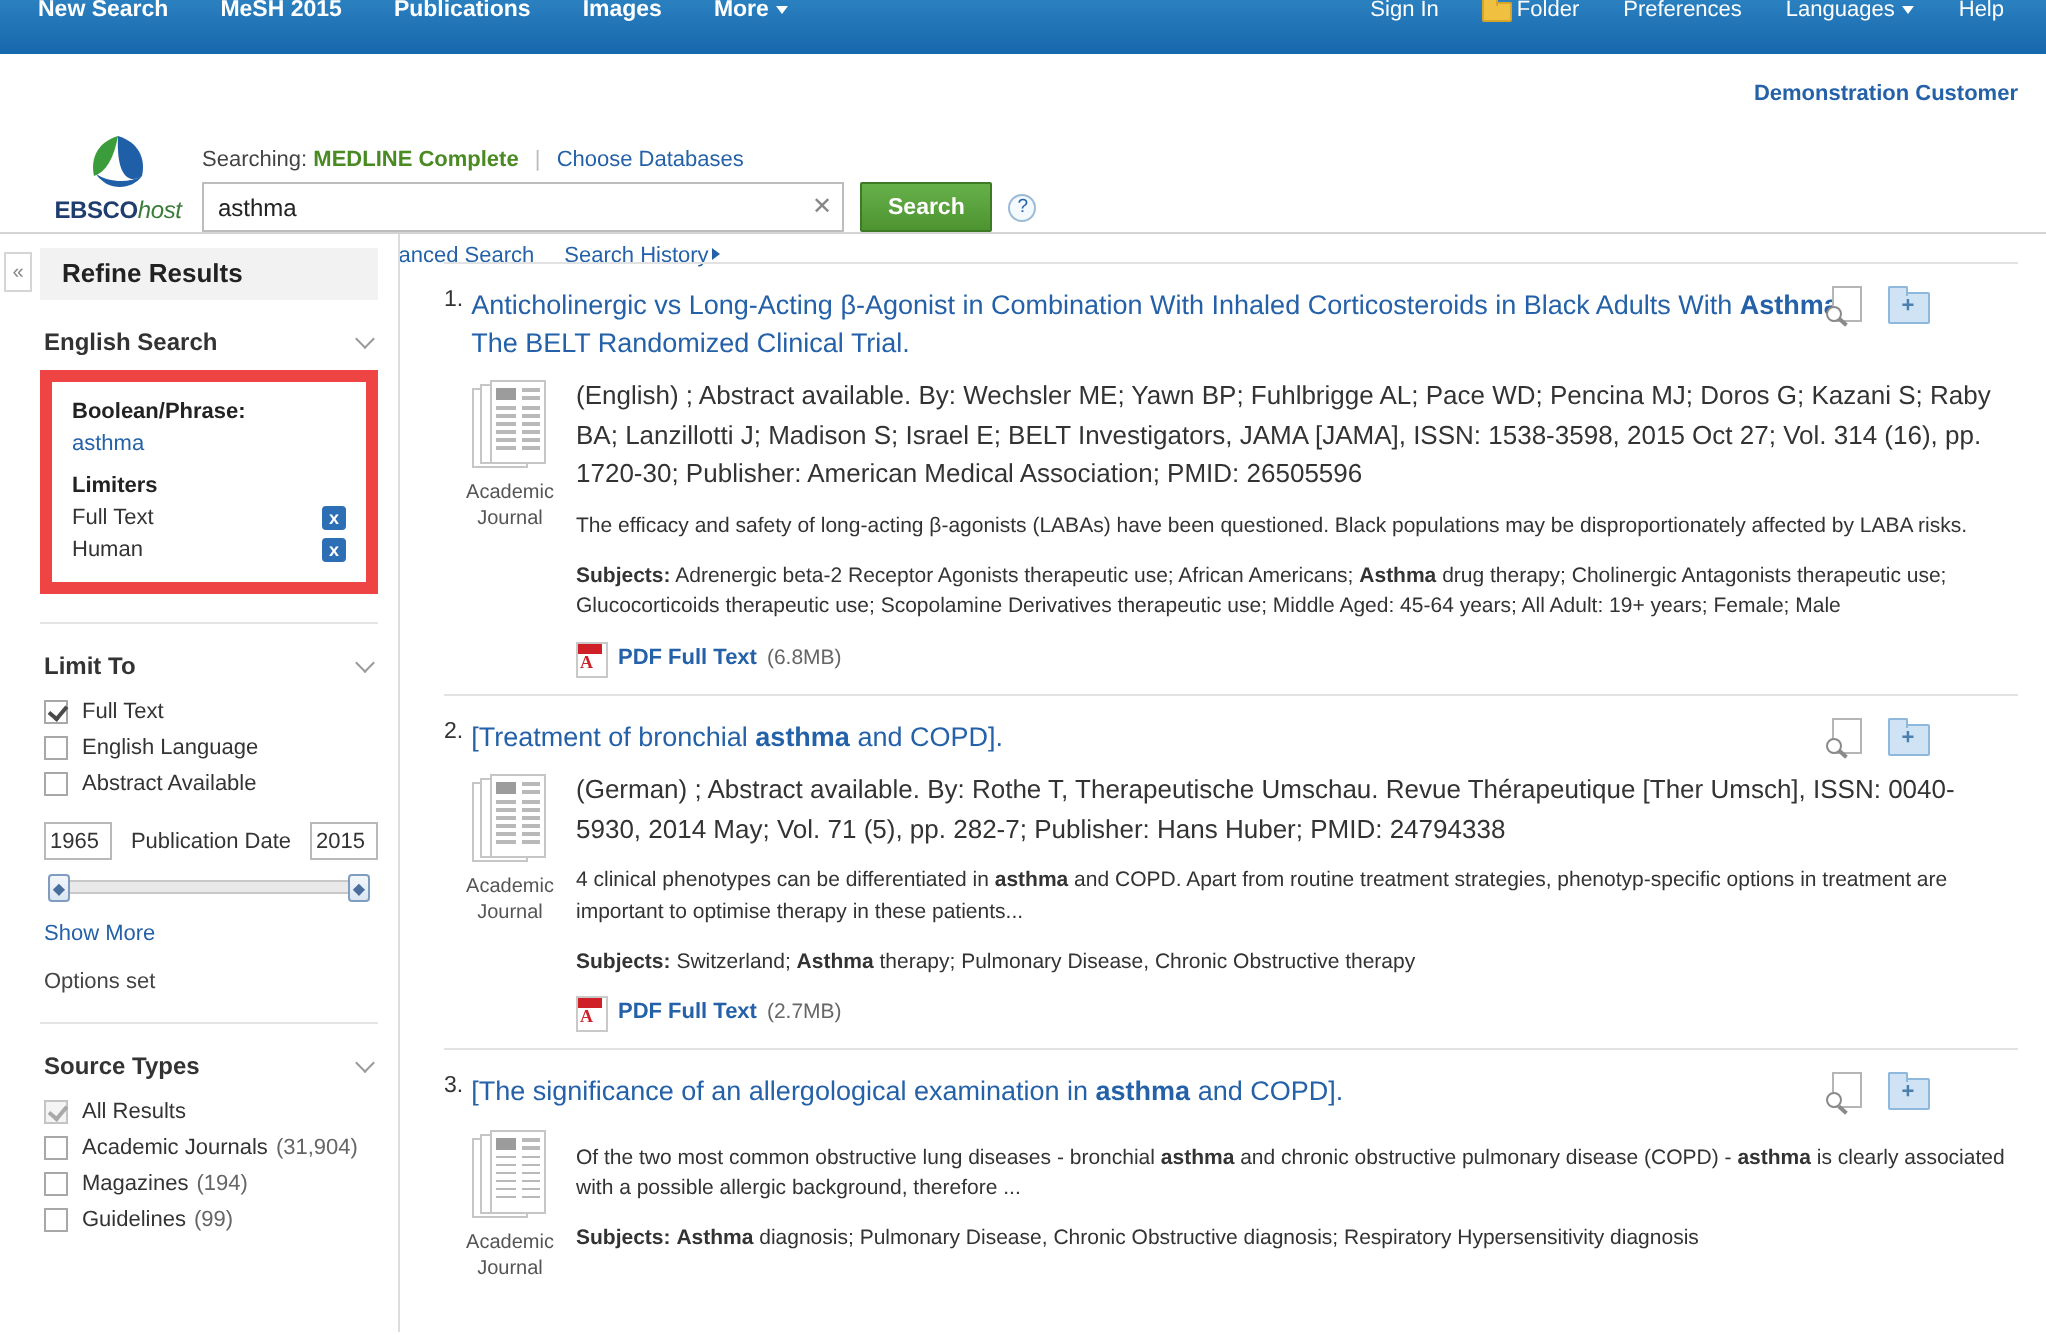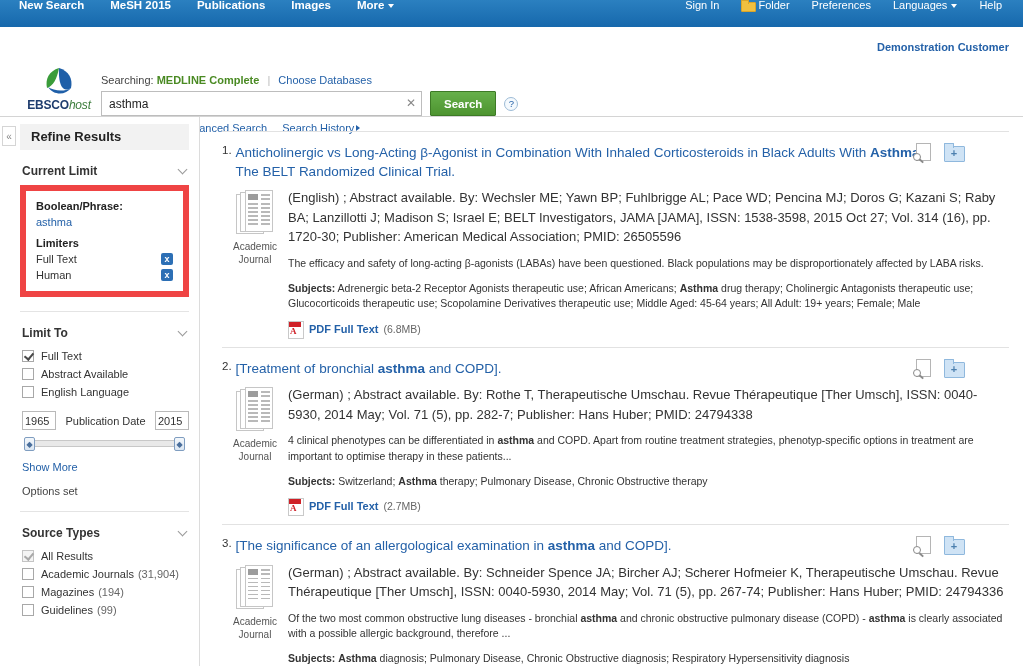--- a/index.html
+++ b/index.html
@@ -696,21 +696,21 @@
 </div>
 
 <div class="body-wrap">
 
   <div class="sidebar">
     <div class="collapse-btn">«</div>
     <div class="refine-header">Refine Results</div>
 
     <div class="panel">
       <div class="panel-title">
-        <span>Current Limit</span>
+        <span>English Search</span>
         <span class="chev"></span>
       </div>
       <div class="curbox">
         <div class="lbl">Boolean/Phrase:</div>
         <div class="term">asthma</div>
         <div class="lbl">Limiters</div>
         <div class="limiter-row">
           <span>Full Text</span>
           <span class="x-btn">x</span>
         </div>
@@ -726,25 +726,25 @@
       <div class="panel-title">
         <span>Limit To</span>
         <span class="chev"></span>
       </div>
       <div class="cb-row">
         <span class="cb checked"></span>
         <span>Full Text</span>
       </div>
       <div class="cb-row">
         <span class="cb"></span>
-        <span>Abstract Available</span>
+        <span>English Language</span>
       </div>
       <div class="cb-row">
         <span class="cb"></span>
-        <span>English Language</span>
+        <span>Abstract Available</span>
       </div>
 
       <div class="daterow">
         <input class="dateinput" value="1965" style="">
         <span class="datelabel">Publication Date</span>
         <input class="dateinput" value="2015" style="">
       </div>
       <div class="slider">
         <div class="slider-track"></div>
         <div class="slider-handle left">◆</div>
@@ -933,21 +933,20 @@
               <div class="ln bd10"></div>
               <div class="ln bd11"></div>
               <div class="ln bd12"></div>
           </div>
           <div class="thumb-cap">
             <div>Academic</div>
             <div>Journal</div>
           </div>
         </div>
         <div class="meta-col">
-          <div class="meta-line">(German) ; Abstract available. By: Schneider Spence JA; Bircher AJ; Scherer Hofmeier K, Therapeutische Umschau. Revue Thérapeutique [Ther Umsch], ISSN: 0040-5930, 2014 May; Vol. 71 (5), pp. 267-74; Publisher: Hans Huber; PMID: 24794336</div>
           <div class="abstract">Of the two most common obstructive lung diseases - bronchial <b>asthma</b> and chronic obstructive pulmonary disease (COPD) - <b>asthma</b> is clearly associated with a possible allergic background, therefore ...</div>
           <div class="subjects"><span class="sl">Subjects:</span> <span><b>Asthma</b> diagnosis; Pulmonary Disease, Chronic Obstructive diagnosis; Respiratory Hypersensitivity diagnosis</span></div>
 
         </div>
       </div>
     </div>
 
   </div>
 </div>
 

